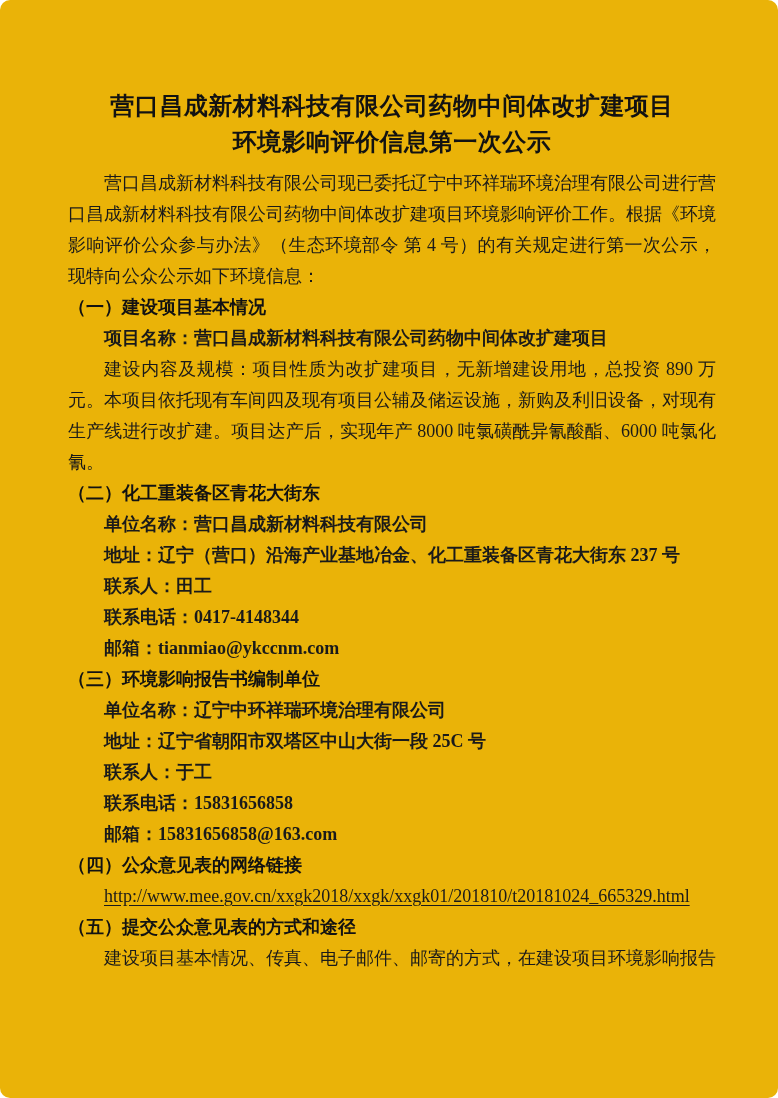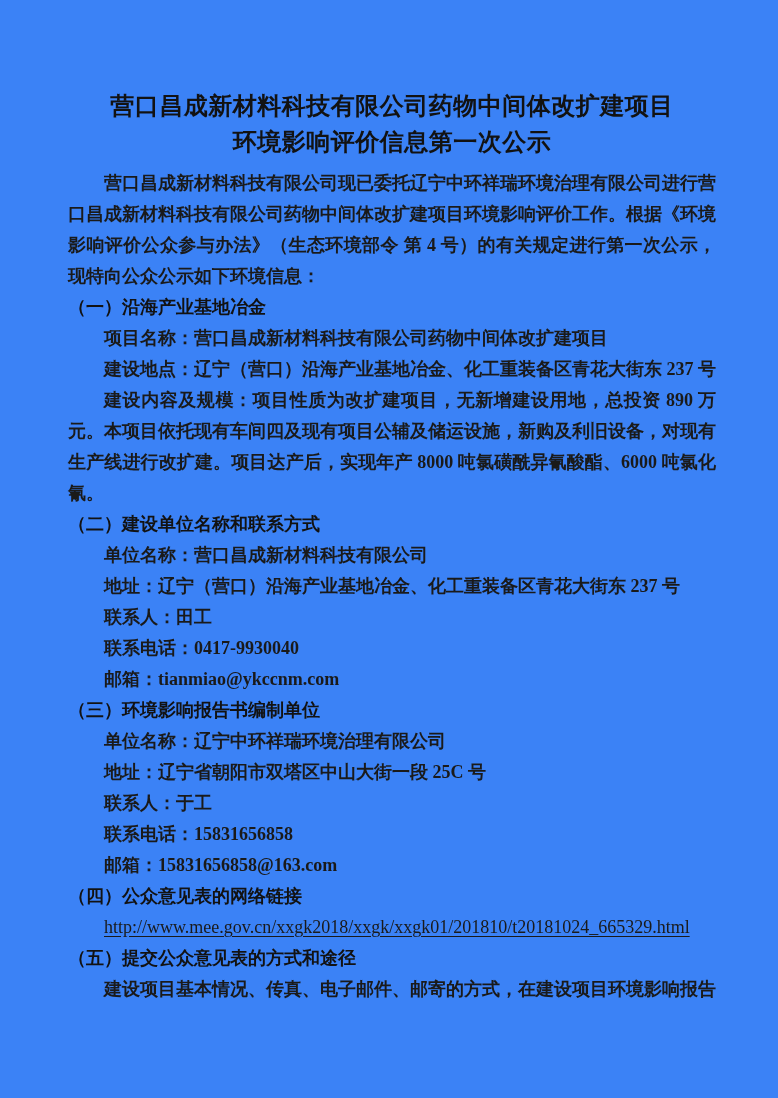--- a/index.html
+++ b/index.html
@@ -10,43 +10,43 @@
   body {
     width: 778px;
     height: 1098px;
     overflow: hidden;
   }
   .page {
     box-sizing: border-box;
     width: 778px;
     height: 1098px;
     padding: 88px 62px 0 68px;
-    background: #3b82f6;
+    background: #eab308;
     color: #1a1a1a;
     font-family: "Liberation Serif", "DejaVu Serif", serif;
     font-size: 18px;
+    border-radius: 10px;
   }
   .doc-title {
     font-family: "Liberation Sans", "DejaVu Sans", sans-serif;
     font-weight: 700;
     font-size: 24px;
     line-height: 36px;
     text-align: center;
     color: #121212;
     letter-spacing: 0.5px;
   }
   .content {
     margin-top: 8px;
     line-height: 31px;
   }
   .para {
     margin: 0;
     text-align: justify;
     text-indent: 2em;
-    font-weight: bold;
   }
   .heading {
     font-family: "Liberation Sans", "DejaVu Sans", sans-serif;
     font-weight: 700;
     color: #121212;
     line-height: 31px;
   }
   .line {
     text-indent: 2em;
     white-space: nowrap;
@@ -70,30 +70,29 @@
 <div class="page">
 
   <div class="doc-title">营口昌成新材料科技有限公司药物中间体改扩建项目</div>
 
   <div class="doc-title">环境影响评价信息第一次公示</div>
 
   <div class="content">
 
     <p class="para">营口昌成新材料科技有限公司现已委托辽宁中环祥瑞环境治理有限公司进行营口昌成新材料科技有限公司药物中间体改扩建项目环境影响评价工作。根据《环境影响评价公众参与办法》（生态环境部令 第 4 号）的有关规定进行第一次公示，现特向公众公示如下环境信息：</p>
 
-    <div class="heading">（一）沿海产业基地冶金</div>
+    <div class="heading">（一）建设项目基本情况</div>
     <div class="line">项目名称：营口昌成新材料科技有限公司药物中间体改扩建项目</div>
-    <div class="line">建设地点：辽宁（营口）沿海产业基地冶金、化工重装备区青花大街东 237 号</div>
     <p class="para">建设内容及规模：项目性质为改扩建项目，无新增建设用地，总投资 890 万元。本项目依托现有车间四及现有项目公辅及储运设施，新购及利旧设备，对现有生产线进行改扩建。项目达产后，实现年产 8000 吨氯磺酰异氰酸酯、6000 吨氯化氰。</p>
 
-    <div class="heading">（二）建设单位名称和联系方式</div>
+    <div class="heading">（二）化工重装备区青花大街东</div>
     <div class="line">单位名称：营口昌成新材料科技有限公司</div>
     <div class="line">地址：辽宁（营口）沿海产业基地冶金、化工重装备区青花大街东 237 号</div>
     <div class="line">联系人：田工</div>
-    <div class="line">联系电话：0417-9930040</div>
+    <div class="line">联系电话：0417-4148344</div>
     <div class="line">邮箱：tianmiao@ykccnm.com</div>
 
     <div class="heading">（三）环境影响报告书编制单位</div>
     <div class="line">单位名称：辽宁中环祥瑞环境治理有限公司</div>
     <div class="line">地址：辽宁省朝阳市双塔区中山大街一段 25C 号</div>
     <div class="line">联系人：于工</div>
     <div class="line">联系电话：15831656858</div>
     <div class="line">邮箱：15831656858@163.com</div>
 
     <div class="heading">（四）公众意见表的网络链接</div>

